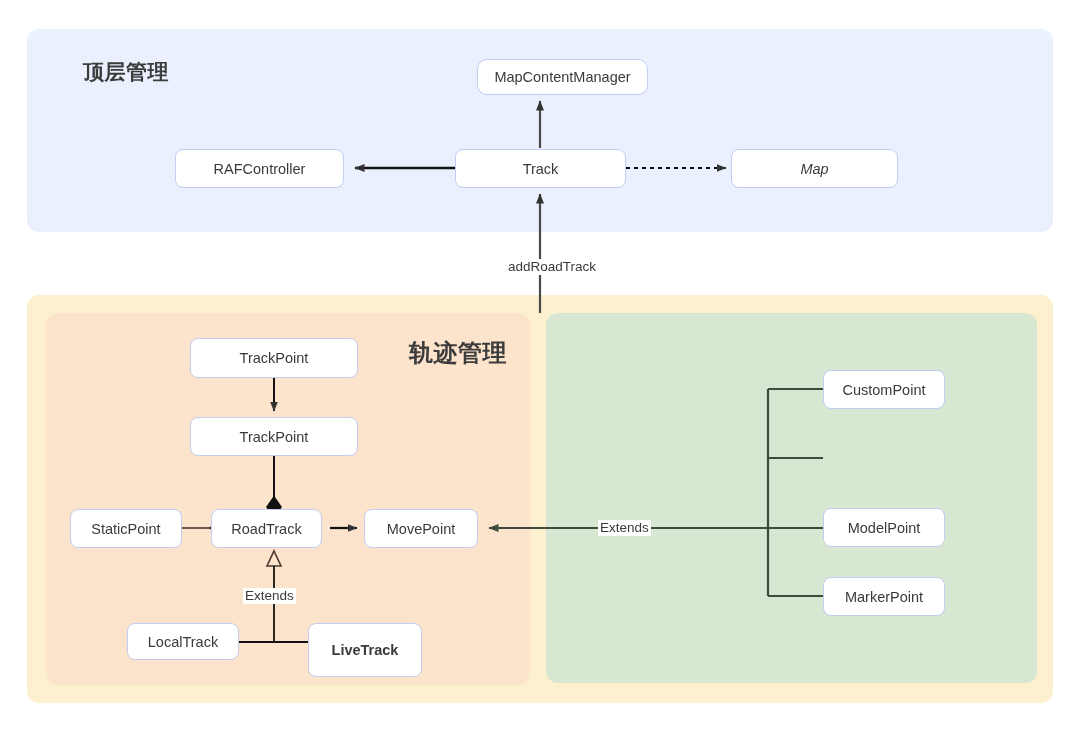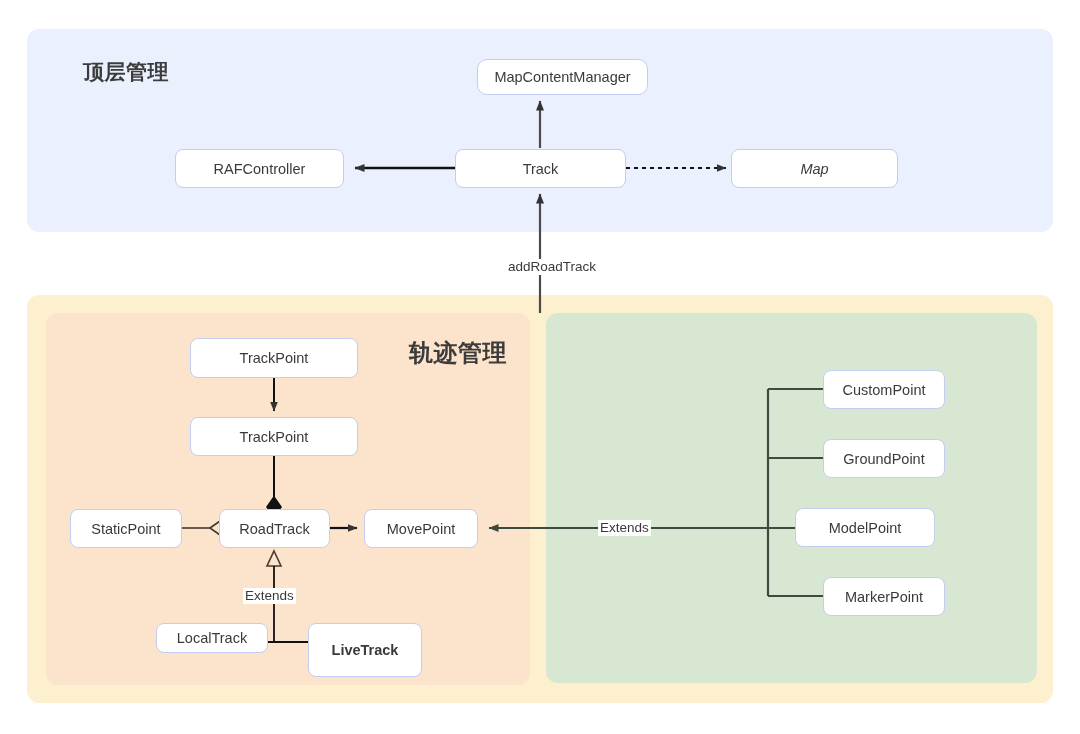--- a/index.html
+++ b/index.html
@@ -137,27 +137,26 @@
   </svg>
 
   <div class="node" style="left:477px; top:59px; width:171px; height:36px;border-radius:10px;">MapContentManager</div>
   <div class="node" style="left:175px; top:149px; width:169px; height:39px;">RAFController</div>
   <div class="node" style="left:455px; top:149px; width:171px; height:39px;">Track</div>
   <div class="node" style="left:731px; top:149px; width:167px; height:39px;font-style:italic;">Map</div>
 
   <div class="node" style="left:190px; top:338px; width:168px; height:40px;">TrackPoint</div>
   <div class="node" style="left:190px; top:417px; width:168px; height:39px;">TrackPoint</div>
   <div class="node" style="left:70px; top:509px; width:112px; height:39px;">StaticPoint</div>
-  <div class="node" style="left:219px; top:509px; width:111px; height:39px;">RoadTrack</div>
+  <div class="node" style="left:211px; top:509px; width:111px; height:39px;">RoadTrack</div>
   <div class="node" style="left:364px; top:509px; width:114px; height:39px;">MovePoint</div>
-  <div class="node" style="left:127px; top:623px; width:112px; height:30px;margin-left:29px;">LocalTrack</div>
+  <div class="node" style="left:127px; top:623px; width:112px; height:37px;">LocalTrack</div>
   <div class="node" style="left:308px; top:623px; width:114px; height:54px;font-weight:bold;">LiveTrack</div>
 
   <div class="node" style="left:823px; top:370px; width:122px; height:39px;">CustomPoint</div>
-  <div class="node" style="left:823px; top:439px; width:122px; height:39px;">GroundPoint</div>
-  <div class="node" style="left:795px; top:508px; width:140px; height:39px;">ModelPoint</div>
+  <div class="node" style="left:823px; top:508px; width:122px; height:39px;">ModelPoint</div>
   <div class="node" style="left:823px; top:577px; width:122px; height:39px;">MarkerPoint</div>
 
   <div class="edge-label" style="left:487px; top:259px;margin-left:19px;">addRoadTrack</div>
   <div class="edge-label" style="left:243px; top:588px;">Extends</div>
   <div class="edge-label" style="left:598px; top:520px;">Extends</div>
 
 </div>
 
 </body></html>

